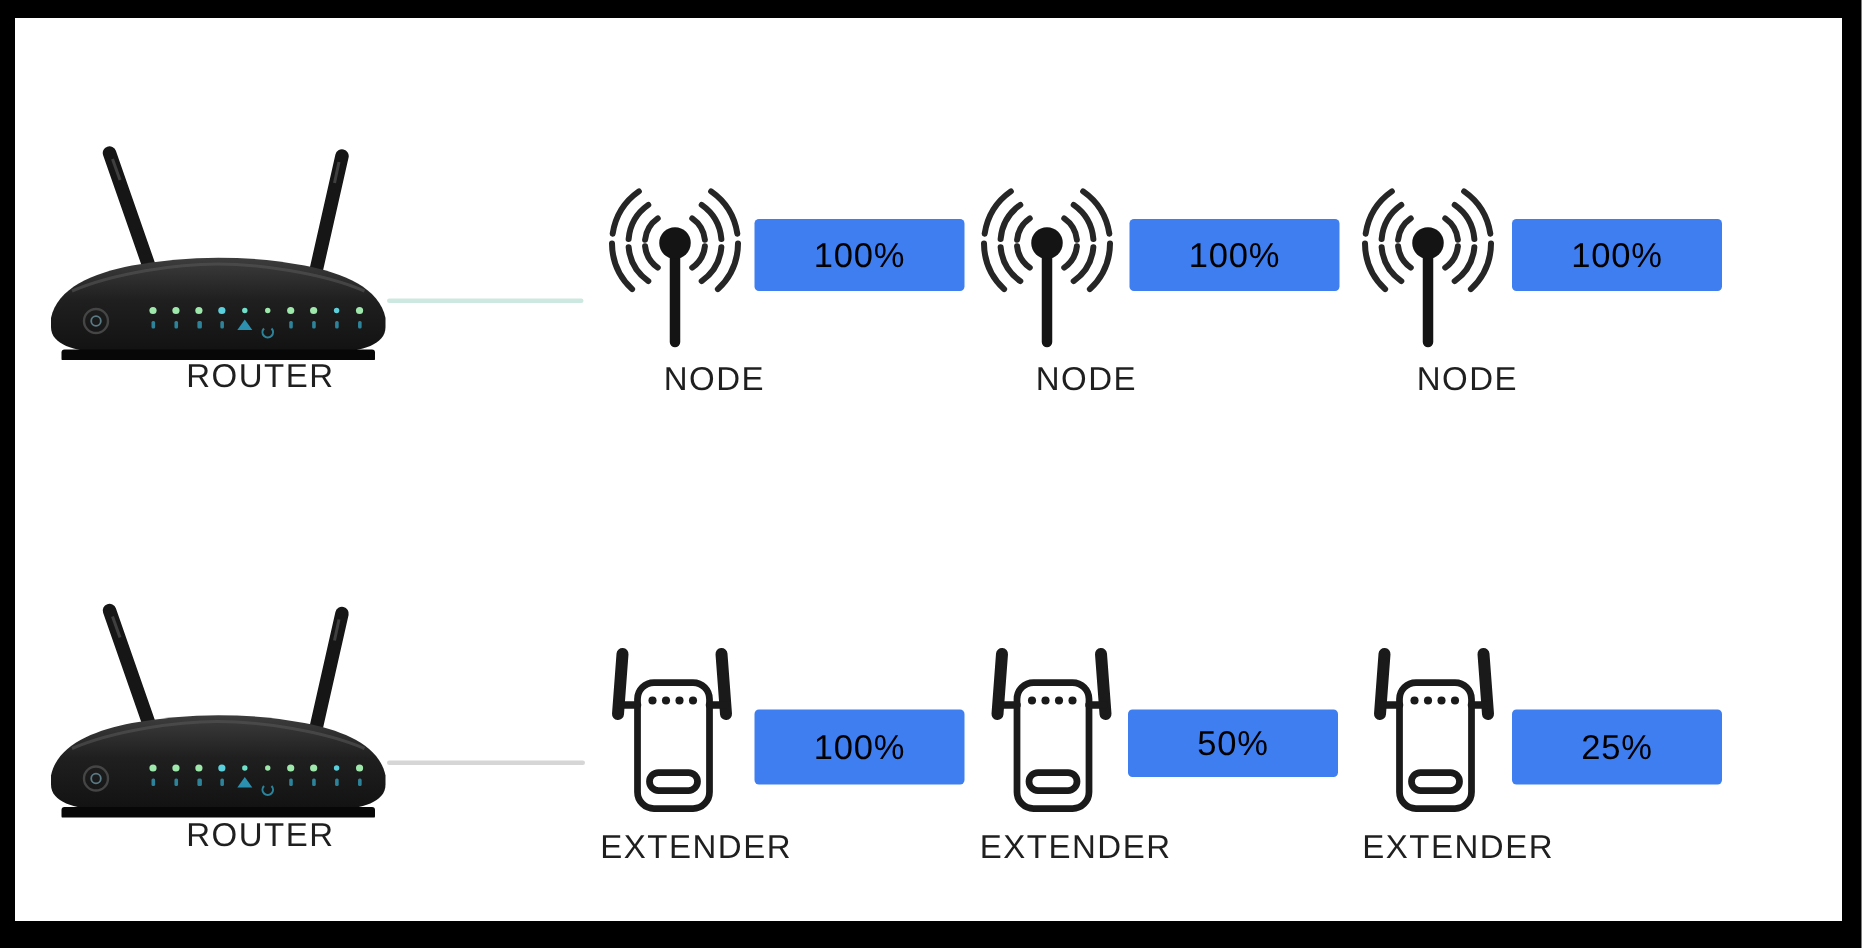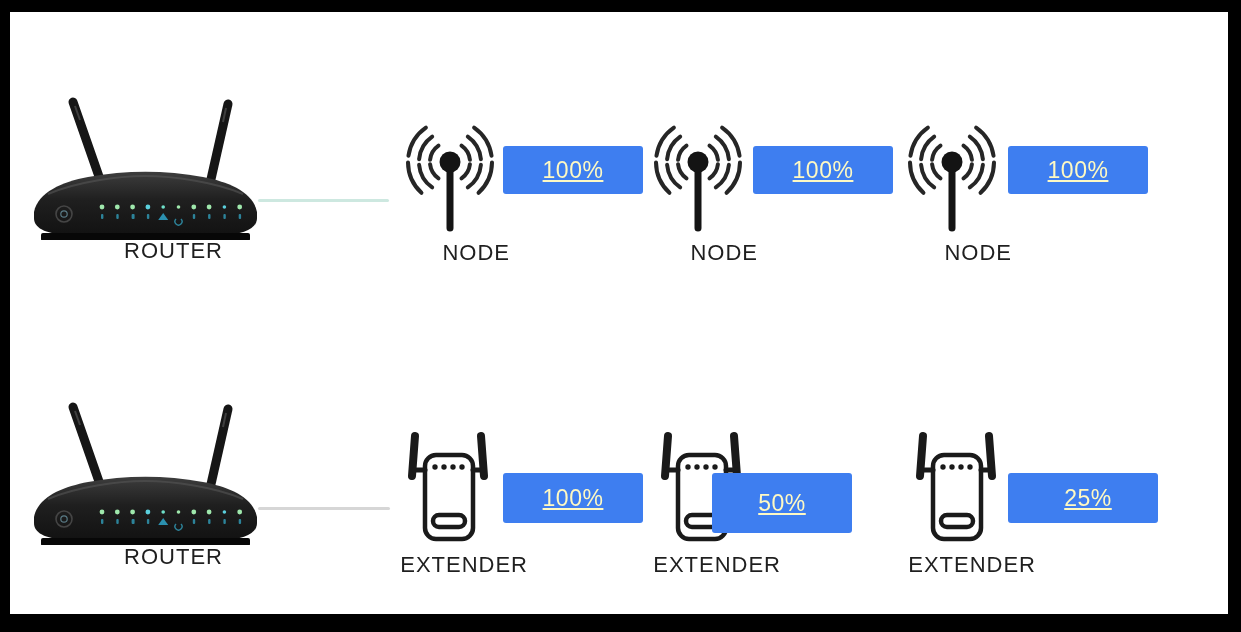--- a/index.html
+++ b/index.html
@@ -9,21 +9,21 @@
   }
   .stage{position:absolute;left:0;top:0;width:1241px;height:632px;}
   .frame{position:absolute;left:10px;top:12px;right:13px;bottom:18px;background:#fff;}
   .abs{position:absolute;}
   .dev-label{
     position:absolute;text-align:right;color:#1f1f1f;font-size:22px;
     letter-spacing:1px;line-height:26px;white-space:nowrap;
   }
   .badge{
     position:absolute;display:flex;align-items:center;justify-content:center;
-    color:#fef9c3;font-size:23px;letter-spacing:0.5px;border-radius:3px;text-decoration:underline;
+    color:#000000;font-size:23px;letter-spacing:0.5px;border-radius:3px;
   }
   .connector{position:absolute;height:3px;border-radius:2px;}
   .hidden-defs{position:absolute;width:0;height:0;overflow:hidden;}
 </style>
 </head>
 <body>
 
 <div class="stage">
   <div class="frame"></div>
 
@@ -141,21 +141,21 @@
     <svg class="abs" style="left:400px;top:427px" width="96" height="120">
         <use href="#sym-extender"></use>
       </svg>
     <div class="dev-label" style="left:368px;top:552px;width:160px">EXTENDER</div>
     <div class="badge" style="left: 503px; top: 473px; width: 140px; height: 50px; background: rgb(62, 126, 240);">100%</div>
 
     <svg class="abs" style="left:653px;top:427px" width="96" height="120">
         <use href="#sym-extender"></use>
       </svg>
     <div class="dev-label" style="left:621px;top:552px;width:160px">EXTENDER</div>
-    <div class="badge" style="left: 712px; top: 473px; width: 140px; height: 60px; background: rgb(62, 126, 240);">50%</div>
+    <div class="badge" style="left: 752px; top: 473px; width: 140px; height: 45px; background: rgb(62, 126, 240);">50%</div>
 
     <svg class="abs" style="left:908px;top:427px" width="96" height="120">
         <use href="#sym-extender"></use>
       </svg>
     <div class="dev-label" style="left:876px;top:552px;width:160px">EXTENDER</div>
-    <div class="badge" style="left: 1008px; top: 473px; width: 140px; height: 50px; background: rgb(62, 126, 240); padding-left: 10px;">25%</div>
+    <div class="badge" style="left: 1008px; top: 473px; width: 140px; height: 50px; background: rgb(62, 126, 240);">25%</div>
   </section>
 </div>
 
 </body></html>

